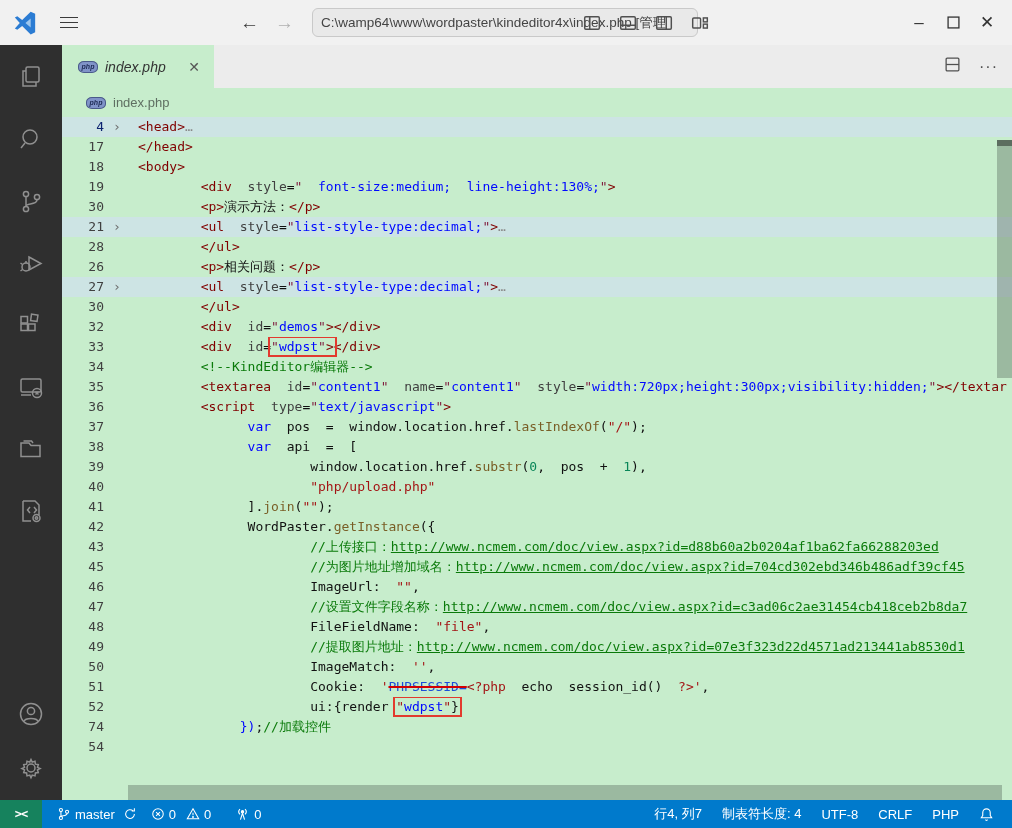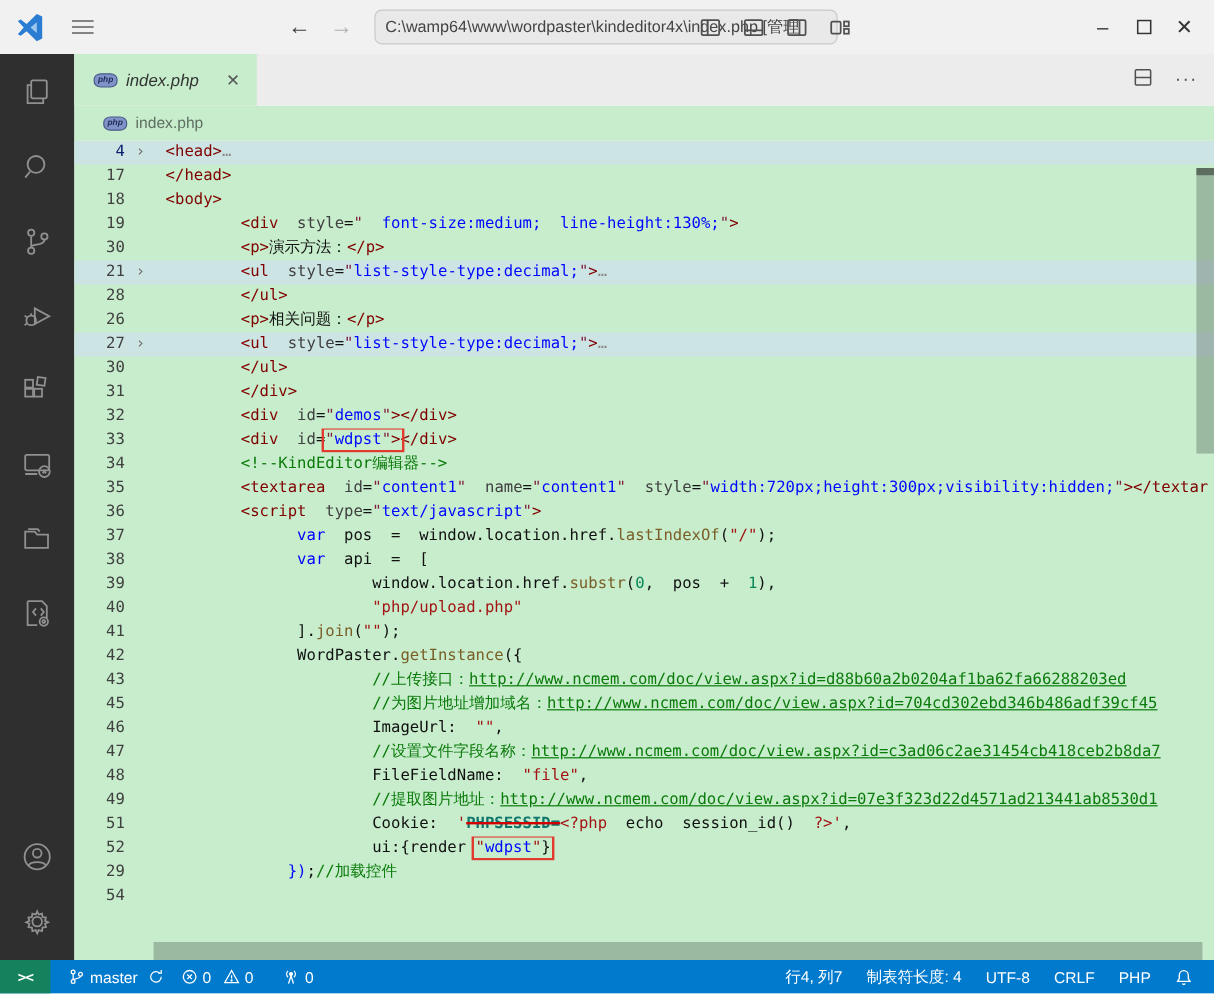--- a/index.html
+++ b/index.html
@@ -68,21 +68,21 @@
   .tk-attr { color:#404040; }
   .tk-val  { color:#0008ff; }
   .tk-quo  { color:#811f3f; }
   .tk-txt  { color:#111; }
   .tk-com  { color:#0a7a0a;text-align:right; }
   .tk-lnk  { color:#0a7a0a; text-decoration:underline; }
   .tk-kw   { color:#0000ff; }
   .tk-fn   { color:#795e26; }
   .tk-str  { color:#a31515; }
   .tk-num  { color:#098658; }
-  .tk-err  { color:#0f766e; text-decoration:line-through; text-decoration-color:#d40000; text-decoration-thickness:2px;font-weight:bold; }
+  .tk-err  { color:#1d4ed8; text-decoration:line-through; text-decoration-color:#d40000; text-decoration-thickness:2px; }
   .tk-dots { color:#8a8a8a; }
   .redbox  { outline:2px solid #e23a2e; outline-offset:1px; }
 
   .vscroll { position:absolute; right:0; top:23px; width:15px; height:238px; background:rgba(95,115,100,.42); }
   .vscroll::before { content:""; position:absolute; top:0; left:0; right:0; height:6px; background:rgba(40,48,42,.55); display:block; }
   .hscroll { position:absolute; left:66px; right:10px; bottom:0; height:15px; background:rgba(95,115,100,.42); }
 
   
   .statusbar { height:28px; background:#007acc; display:flex; align-items:center; color:#fff; font-size:13px; flex:0 0 28px; }
   .remote { width:42px; height:28px; background:#16825d; display:flex; align-items:center; justify-content:center;
@@ -270,41 +270,41 @@
             <div class="row hl"><span class="lnum active">4</span><span class="fold">›</span><span class="code"><span class="tk-tag">&lt;head&gt;</span><span class="tk-dots">…</span></span></div>
             <div class="row"><span class="lnum">17</span><span class="fold"></span><span class="code"><span class="tk-tag">&lt;/head&gt;</span></span></div>
             <div class="row"><span class="lnum">18</span><span class="fold"></span><span class="code"><span class="tk-tag">&lt;body&gt;</span></span></div>
             <div class="row"><span class="lnum">19</span><span class="fold"></span><span class="code">        <span class="tk-tag">&lt;div</span><span class="tk-txt">  </span><span class="tk-attr">style</span><span class="tk-txt">=</span><span class="tk-quo">"</span><span class="tk-val">  font-size:medium;  line-height:130%;</span><span class="tk-quo">"</span><span class="tk-tag">&gt;</span></span></div>
             <div class="row"><span class="lnum">30</span><span class="fold"></span><span class="code">        <span class="tk-tag">&lt;p&gt;</span><span class="tk-txt">演示方法：</span><span class="tk-tag">&lt;/p&gt;</span></span></div>
             <div class="row hl"><span class="lnum">21</span><span class="fold">›</span><span class="code">        <span class="tk-tag">&lt;ul</span><span class="tk-txt">  </span><span class="tk-attr">style</span><span class="tk-txt">=</span><span class="tk-quo">"</span><span class="tk-val">list-style-type:decimal;</span><span class="tk-quo">"</span><span class="tk-tag">&gt;</span><span class="tk-dots">…</span></span></div>
             <div class="row"><span class="lnum">28</span><span class="fold"></span><span class="code">        <span class="tk-tag">&lt;/ul&gt;</span></span></div>
             <div class="row"><span class="lnum">26</span><span class="fold"></span><span class="code">        <span class="tk-tag">&lt;p&gt;</span><span class="tk-txt">相关问题：</span><span class="tk-tag">&lt;/p&gt;</span></span></div>
             <div class="row hl"><span class="lnum">27</span><span class="fold">›</span><span class="code">        <span class="tk-tag">&lt;ul</span><span class="tk-txt">  </span><span class="tk-attr">style</span><span class="tk-txt">=</span><span class="tk-quo">"</span><span class="tk-val">list-style-type:decimal;</span><span class="tk-quo">"</span><span class="tk-tag">&gt;</span><span class="tk-dots">…</span></span></div>
             <div class="row"><span class="lnum">30</span><span class="fold"></span><span class="code">        <span class="tk-tag">&lt;/ul&gt;</span></span></div>
-            <div class="row"><span class="lnum">31</span><span class="fold"></span><span class="code">        <span class="tk-tag">&lt;/div&gt;</span></span></div>
             <div class="row"><span class="lnum">32</span><span class="fold"></span><span class="code">        <span class="tk-tag">&lt;div</span><span class="tk-txt">  </span><span class="tk-attr">id</span><span class="tk-txt">=</span><span class="tk-quo">"</span><span class="tk-val">demos</span><span class="tk-quo">"</span><span class="tk-tag">&gt;&lt;/div&gt;</span></span></div>
             <div class="row"><span class="lnum">33</span><span class="fold"></span><span class="code">        <span class="tk-tag">&lt;div</span><span class="tk-txt">  </span><span class="tk-attr">id</span><span class="tk-txt">=</span><span class="redbox"><span class="tk-quo">"</span><span class="tk-val">wdpst</span><span class="tk-quo">"</span><span class="tk-tag">&gt;</span></span><span class="tk-tag">&lt;/div&gt;</span></span></div>
             <div class="row"><span class="lnum">34</span><span class="fold"></span><span class="code">        <span class="tk-com">&lt;!--KindEditor编辑器--&gt;</span></span></div>
             <div class="row"><span class="lnum">35</span><span class="fold"></span><span class="code">        <span class="tk-tag">&lt;textarea</span><span class="tk-txt">  </span><span class="tk-attr">id</span><span class="tk-txt">=</span><span class="tk-quo">"</span><span class="tk-val">content1</span><span class="tk-quo">"</span><span class="tk-txt">  </span><span class="tk-attr">name</span><span class="tk-txt">=</span><span class="tk-quo">"</span><span class="tk-val">content1</span><span class="tk-quo">"</span><span class="tk-txt">  </span><span class="tk-attr">style</span><span class="tk-txt">=</span><span class="tk-quo">"</span><span class="tk-val">width:720px;height:300px;visibility:hidden;</span><span class="tk-quo">"</span><span class="tk-tag">&gt;&lt;/textar</span></span></div>
             <div class="row"><span class="lnum">36</span><span class="fold"></span><span class="code">        <span class="tk-tag">&lt;script</span><span class="tk-txt">  </span><span class="tk-attr">type</span><span class="tk-txt">=</span><span class="tk-quo">"</span><span class="tk-val">text/javascript</span><span class="tk-quo">"</span><span class="tk-tag">&gt;</span></span></div>
             <div class="row"><span class="lnum">37</span><span class="fold"></span><span class="code">              <span class="tk-kw">var</span><span class="tk-txt">  pos  =  window.location.href.</span><span class="tk-fn">lastIndexOf</span><span class="tk-txt">(</span><span class="tk-str">"/"</span><span class="tk-txt">);</span></span></div>
             <div class="row"><span class="lnum">38</span><span class="fold"></span><span class="code">              <span class="tk-kw">var</span><span class="tk-txt">  api  =  [</span></span></div>
             <div class="row"><span class="lnum">39</span><span class="fold"></span><span class="code">                      <span class="tk-txt">window.location.href.</span><span class="tk-fn">substr</span><span class="tk-txt">(</span><span class="tk-num">0</span><span class="tk-txt">,  pos  +  </span><span class="tk-num">1</span><span class="tk-txt">),</span></span></div>
             <div class="row"><span class="lnum">40</span><span class="fold"></span><span class="code">                      <span class="tk-str">"php/upload.php"</span></span></div>
             <div class="row"><span class="lnum">41</span><span class="fold"></span><span class="code">              <span class="tk-txt">].</span><span class="tk-fn">join</span><span class="tk-txt">(</span><span class="tk-str">""</span><span class="tk-txt">);</span></span></div>
             <div class="row"><span class="lnum">42</span><span class="fold"></span><span class="code">              <span class="tk-txt">WordPaster.</span><span class="tk-fn">getInstance</span><span class="tk-txt">({</span></span></div>
             <div class="row"><span class="lnum">43</span><span class="fold"></span><span class="code">                      <span class="tk-com">//上传接口：</span><span class="tk-lnk">http://www.ncmem.com/doc/view.aspx?id=d88b60a2b0204af1ba62fa66288203ed</span></span></div>
             <div class="row"><span class="lnum">45</span><span class="fold"></span><span class="code">                      <span class="tk-com">//为图片地址增加域名：</span><span class="tk-lnk">http://www.ncmem.com/doc/view.aspx?id=704cd302ebd346b486adf39cf45</span></span></div>
             <div class="row"><span class="lnum">46</span><span class="fold"></span><span class="code">                      <span class="tk-txt">ImageUrl:  </span><span class="tk-str">""</span><span class="tk-txt">,</span></span></div>
             <div class="row"><span class="lnum">47</span><span class="fold"></span><span class="code">                      <span class="tk-com">//设置文件字段名称：</span><span class="tk-lnk">http://www.ncmem.com/doc/view.aspx?id=c3ad06c2ae31454cb418ceb2b8da7</span></span></div>
             <div class="row"><span class="lnum">48</span><span class="fold"></span><span class="code">                      <span class="tk-txt">FileFieldName:  </span><span class="tk-str">"file"</span><span class="tk-txt">,</span></span></div>
             <div class="row"><span class="lnum">49</span><span class="fold"></span><span class="code">                      <span class="tk-com">//提取图片地址：</span><span class="tk-lnk">http://www.ncmem.com/doc/view.aspx?id=07e3f323d22d4571ad213441ab8530d1</span></span></div>
+            <div class="row"><span class="lnum">50</span><span class="fold"></span><span class="code">                      <span class="tk-txt">ImageMatch:  </span><span class="tk-str">''</span><span class="tk-txt">,</span></span></div>
             <div class="row"><span class="lnum">51</span><span class="fold"></span><span class="code">                      <span class="tk-txt">Cookie:  </span><span class="tk-str">'</span><span class="tk-err">PHPSESSID=</span><span class="tk-str">&lt;?php</span><span class="tk-txt">  echo  session_id()  </span><span class="tk-str">?&gt;</span><span class="tk-str">'</span><span class="tk-txt">,</span></span></div>
             <div class="row"><span class="lnum">52</span><span class="fold"></span><span class="code">                      <span class="tk-txt">ui:{render </span><span class="redbox"><span class="tk-str">"</span><span class="tk-val">wdpst</span><span class="tk-str">"</span><span class="tk-txt">}</span></span></span></div>
-            <div class="row"><span class="lnum">29</span><span class="fold"></span><span class="code">             <span class="tk-val">})</span><span class="tk-txt">;</span><span class="tk-com">//加载控件</span></span></div>
+            <div class="row"><span class="lnum">74</span><span class="fold"></span><span class="code">             <span class="tk-val">})</span><span class="tk-txt">;</span><span class="tk-com">//加载控件</span></span></div>
             <div class="row"><span class="lnum">54</span><span class="fold"></span><span class="code"></span></div>
           </div>
         <div class="vscroll"></div>
         <div class="hscroll"></div>
       </div>
     </div>
   </div>
 
   <div class="statusbar">
     <div class="remote">

